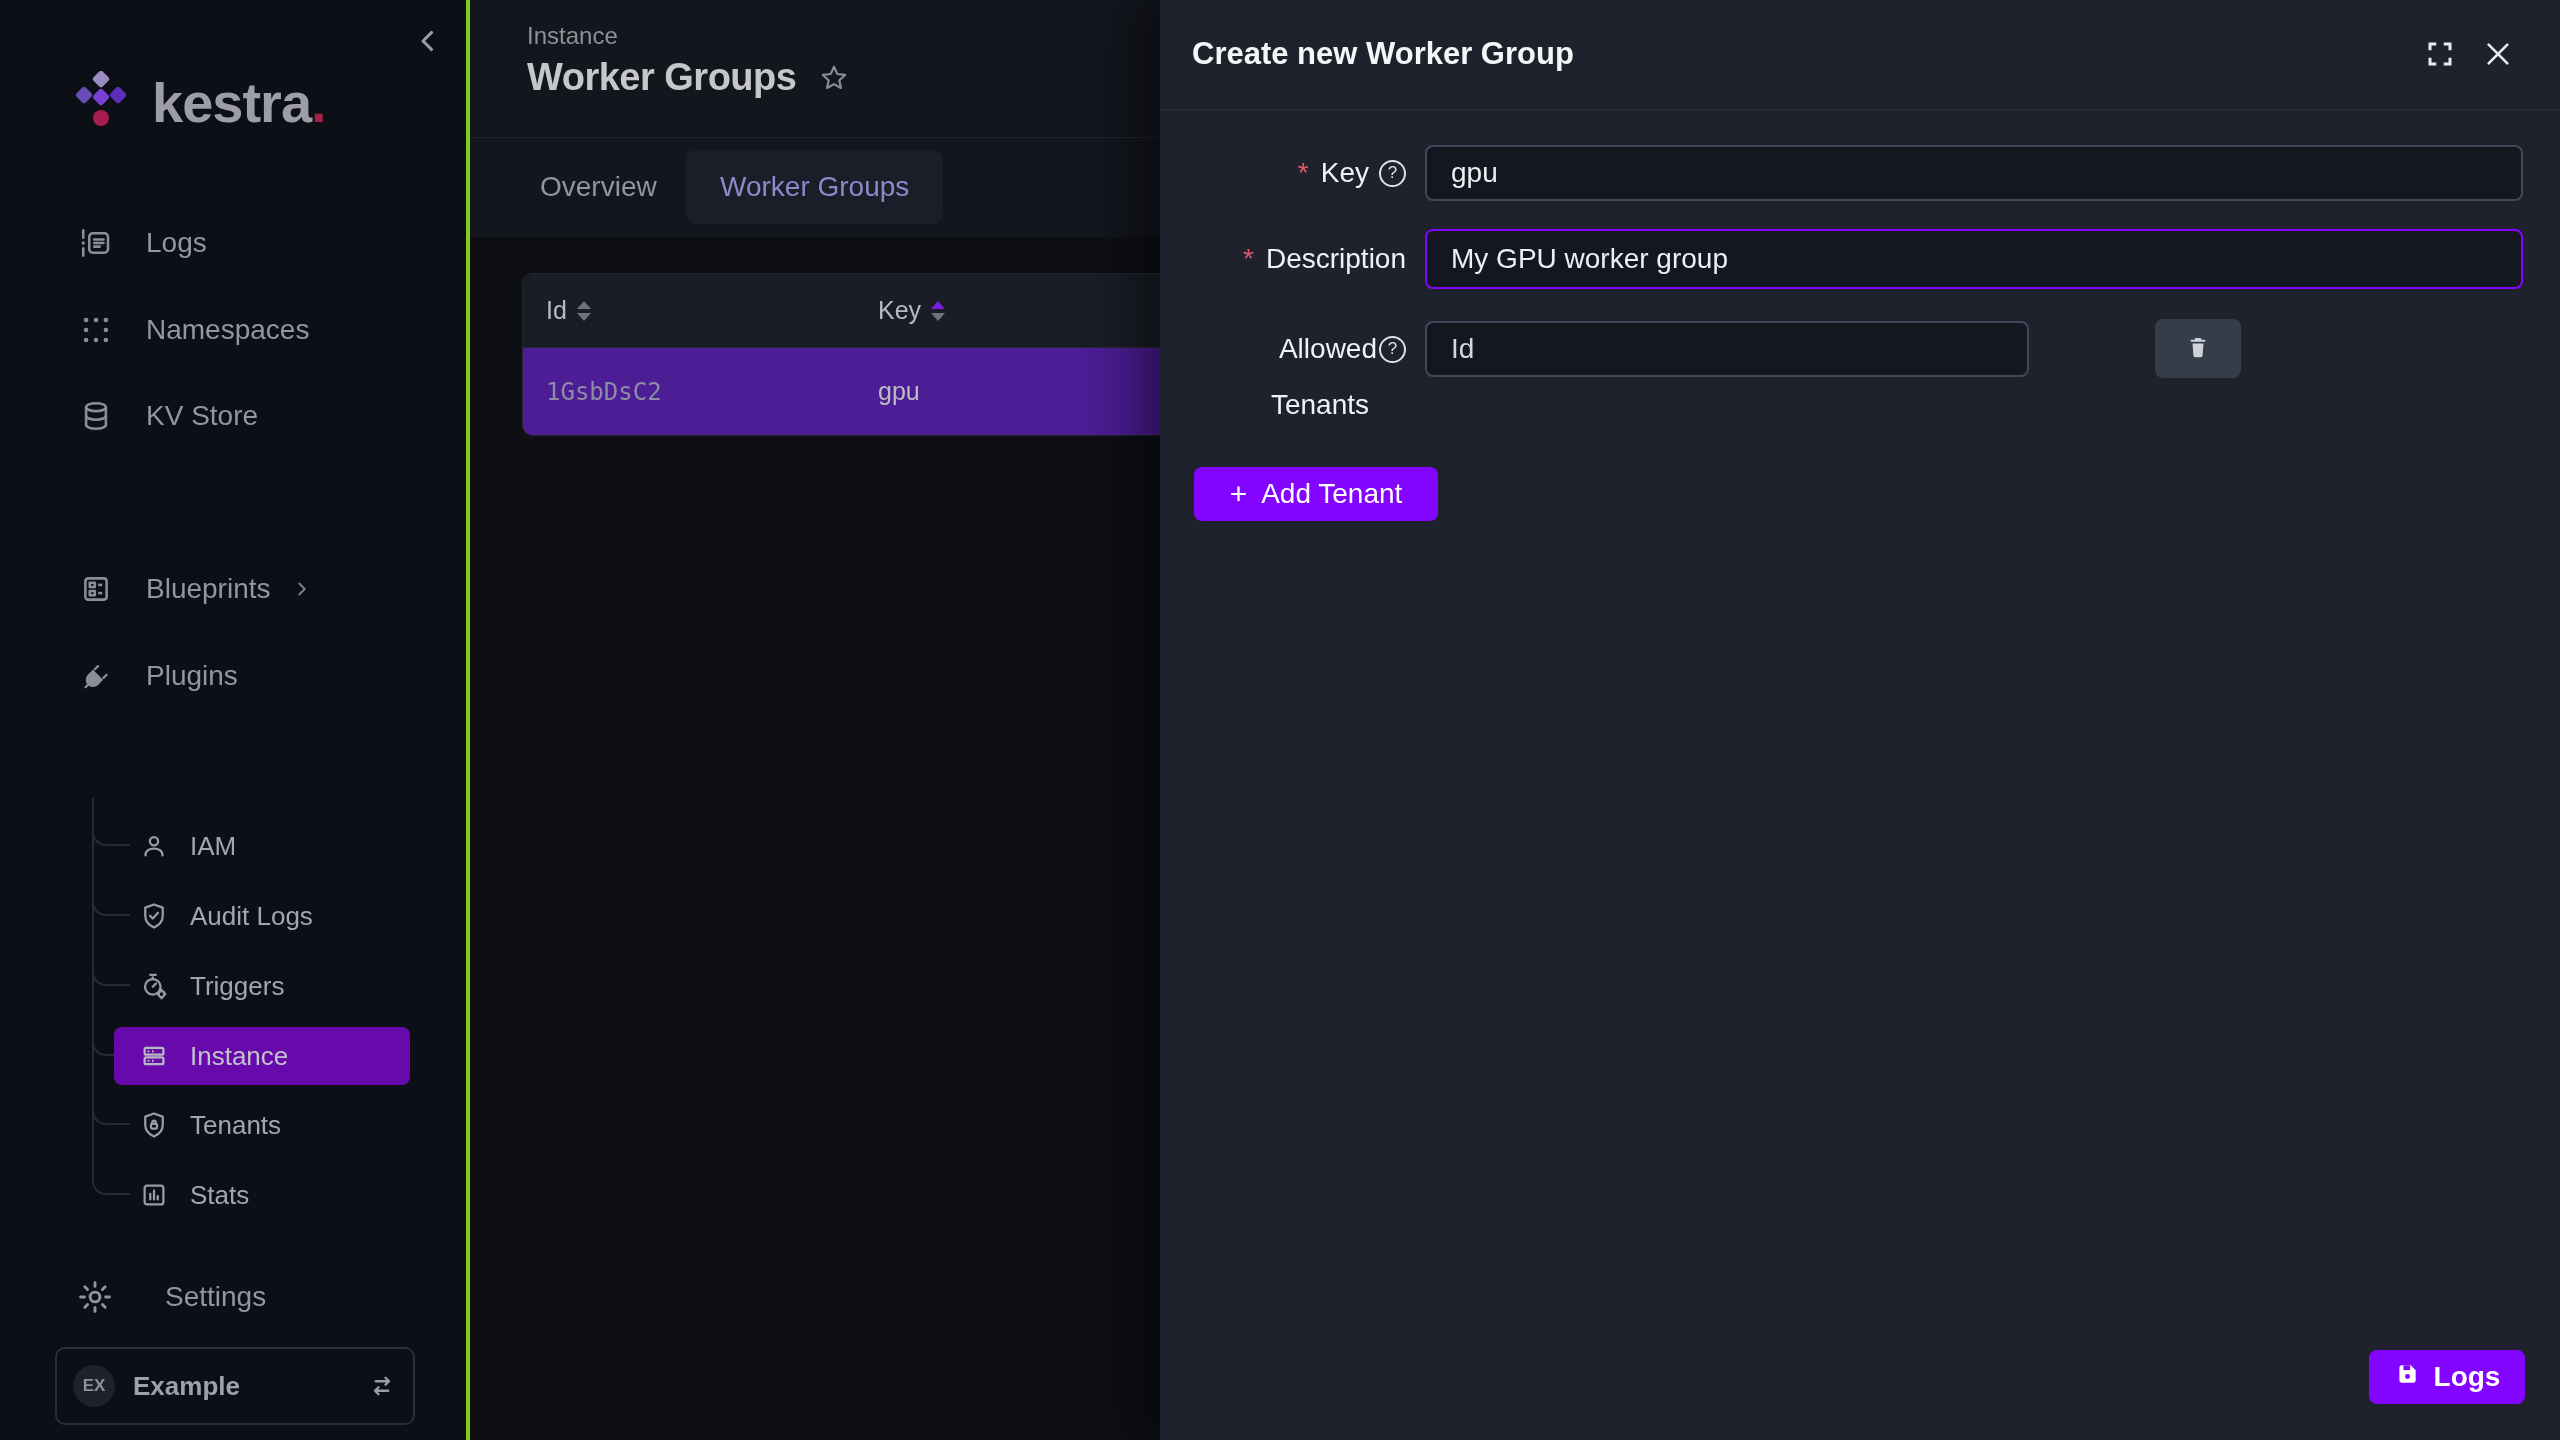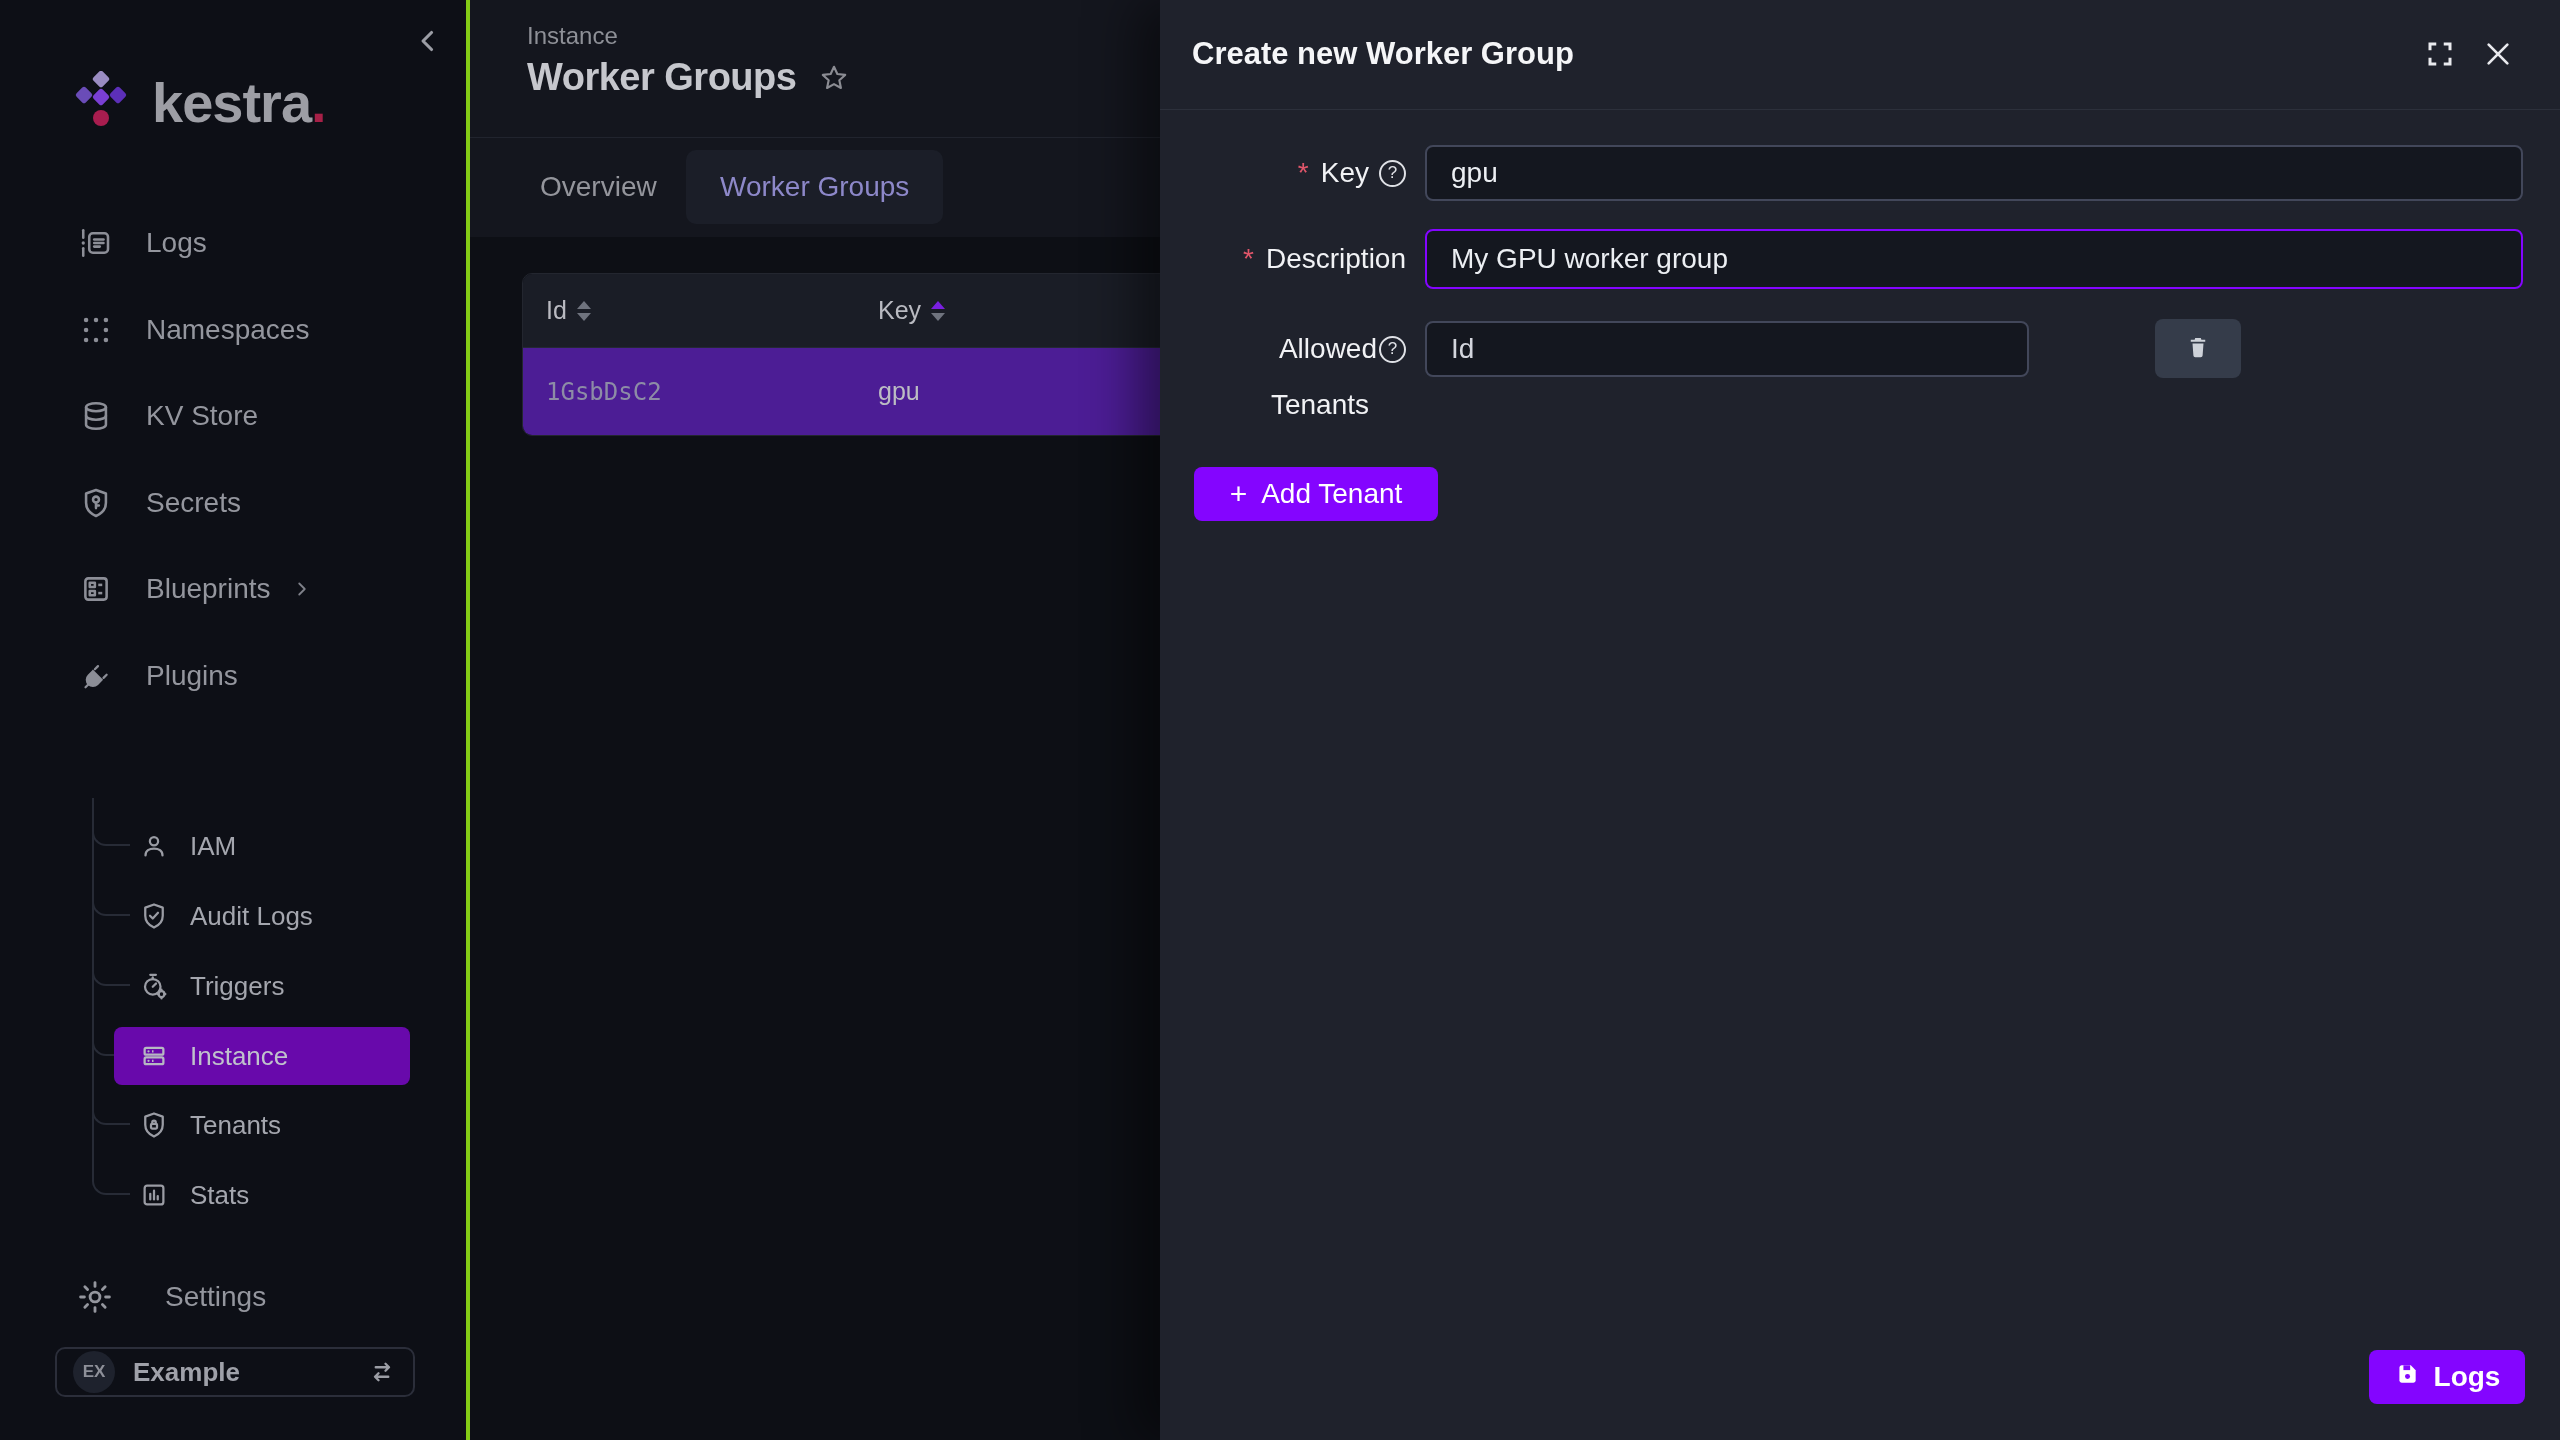--- a/index.html
+++ b/index.html
@@ -40,21 +40,21 @@
   .subnav-item.active { background:#6809ab; color:#c0c2cc; }
   .subnav-item.active .nav-icon { color:#b6b8c2; }
 
   .settings-item { position:absolute; left:58px; top:1266px; width:390px; height:62px;
                    display:flex; align-items:center; padding-left:18px; color:#94969e;
                    cursor:pointer;gap:21px; }
   .settings-item .nav-icon { width:38px; height:38px; margin-right:30px; display:flex;
                              align-items:center; justify-content:center; }
   .settings-item .nav-label { font-size:28px; }
 
-  .tenant-box { position:absolute; left:55px; top:1347px; width:360px; height:50px;
+  .tenant-box { position:absolute; left:55px; top:1347px; width:360px; height:78px;
                 border:2px solid #2b2e3a; border-radius:10px; display:flex;
                 align-items:center; padding:0 16px; cursor:pointer; }
   .tenant-avatar { width:42px; height:42px; border-radius:50%; background:#1e222d;
                    color:#8e9099; font-size:17px; font-weight:bold; display:flex;
                    align-items:center; justify-content:center; margin-right:18px; }
   .tenant-name { font-size:26px; font-weight:bold; color:#9fa1a9; flex:1; }
   .tenant-swap { color:#9b9da5; display:flex; }
 
   
   .main { position:absolute; left:470px; top:0; width:2090px; height:1440px;
@@ -192,30 +192,20 @@
       <span class="nav-icon">
         <svg width="34" height="34" viewBox="0 0 24 24" fill="none" stroke="currentColor" stroke-width="1.8" stroke-linecap="round">
             <ellipse cx="12" cy="5.8" rx="7" ry="2.8"></ellipse>
             <path d="M5 5.8 V18.2 C5 19.8 8.1 21 12 21 C15.9 21 19 19.8 19 18.2 V5.8"></path>
             <path d="M5 11.8 C5 13.4 8.1 14.6 12 14.6 C15.9 14.6 19 13.4 19 11.8"></path>
           </svg>
       </span>
       <span class="nav-label">KV Store</span>
     </div>
 
-    <div class="nav-item" style="top:472px">
-      <span class="nav-icon">
-        <svg width="34" height="34" viewBox="0 0 24 24" fill="none" stroke="currentColor" stroke-width="1.8" stroke-linecap="round" stroke-linejoin="round">
-            <path d="M12 2.8 L19 5.3 V11.8 C19 16.4 16.1 19.4 12 21.2 C7.9 19.4 5 16.4 5 11.8 V5.3 Z"></path>
-            <circle cx="12" cy="9.6" r="2.1"></circle>
-            <path d="M12 11.7 V15.6 M12 13.8 H14"></path>
-          </svg>
-      </span>
-      <span class="nav-label">Secrets</span>
-    </div>
 
     <div class="nav-item" style="top:558px">
       <span class="nav-icon">
         <svg width="34" height="34" viewBox="0 0 24 24" fill="none" stroke="currentColor" stroke-width="1.8" stroke-linejoin="round">
             <rect x="4.5" y="4.5" width="15" height="15" rx="2"></rect>
             <rect x="7.6" y="7.6" width="3.6" height="3"></rect>
             <rect x="7.6" y="13.4" width="3.6" height="3"></rect>
             <line x1="13.6" y1="9.1" x2="16.4" y2="9.1"></line>
             <line x1="13.6" y1="14.9" x2="16.4" y2="14.9"></line>
           </svg>

